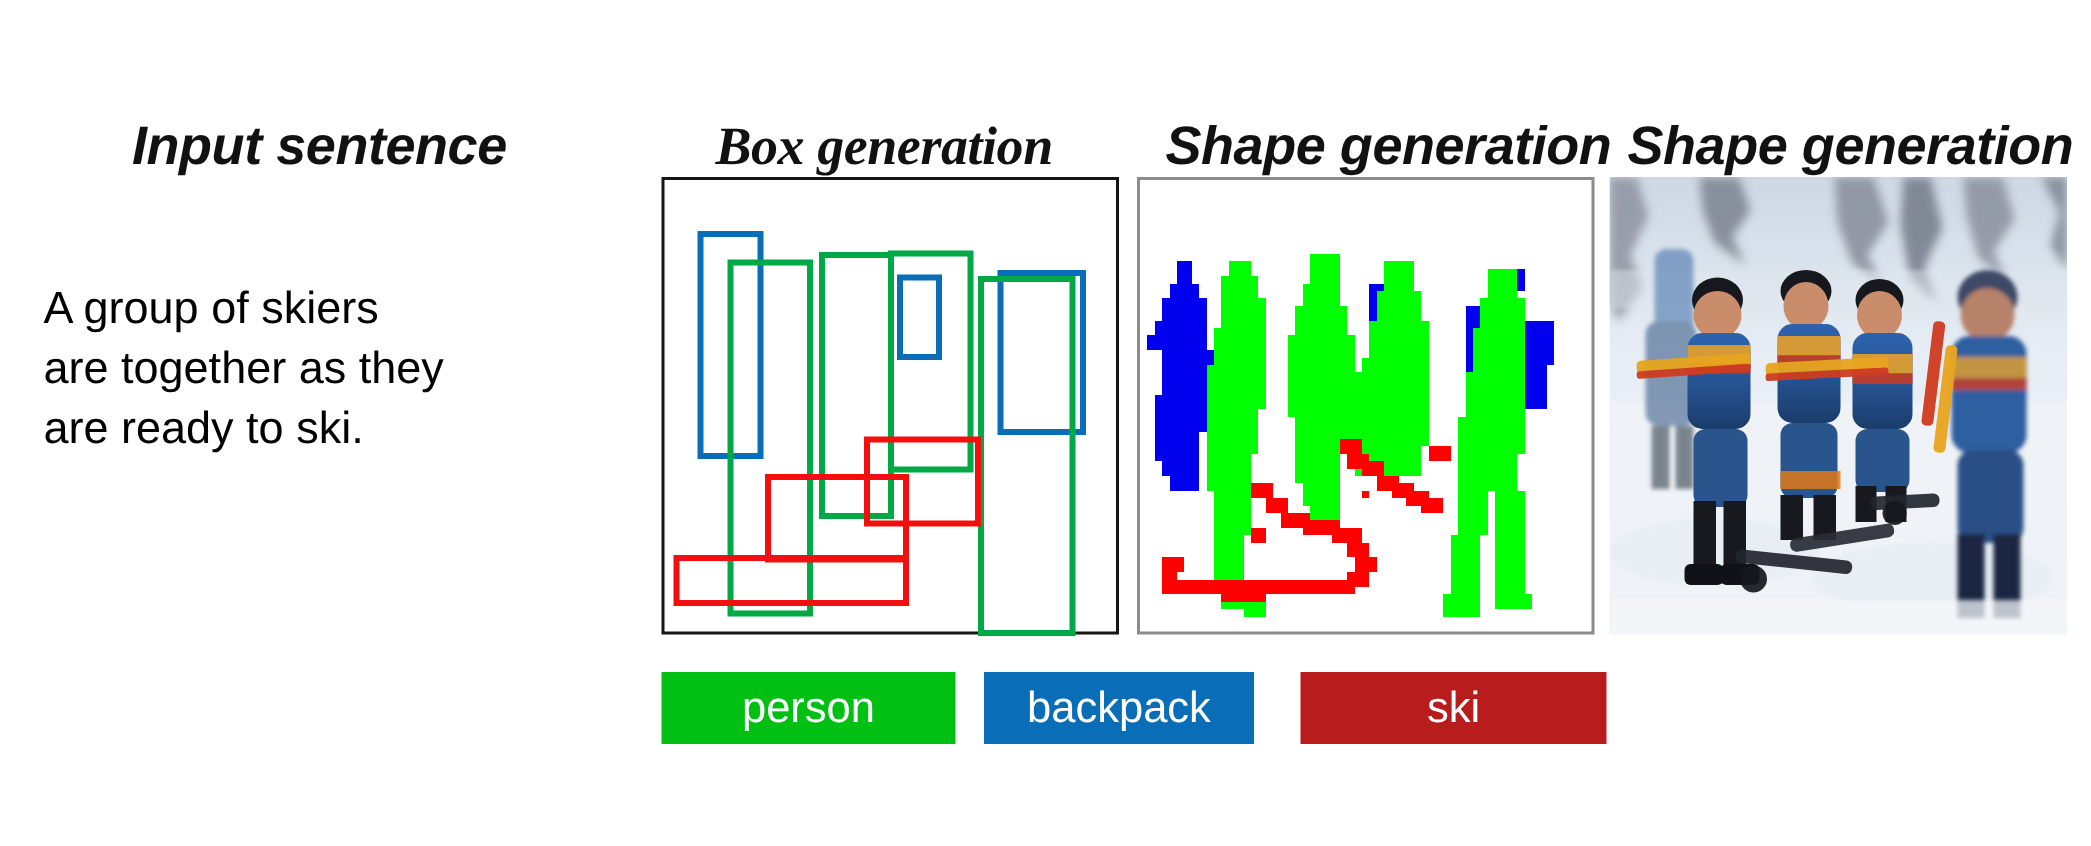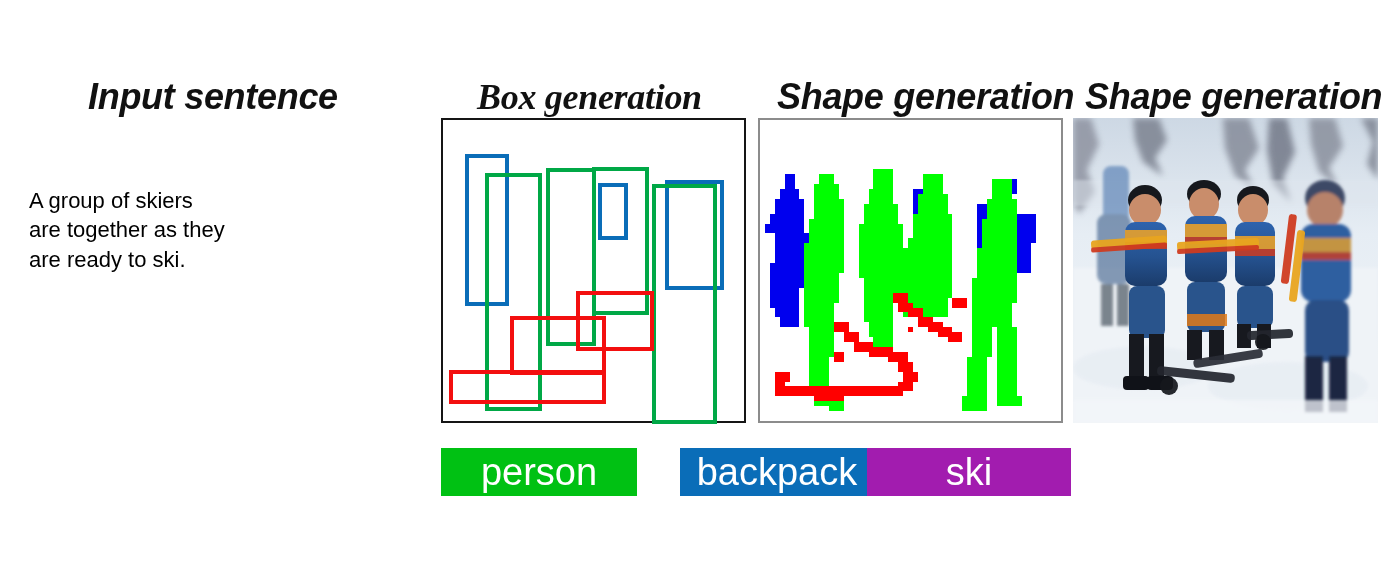--- a/index.html
+++ b/index.html
@@ -28,21 +28,21 @@
   #hdr-input    { left: 88px;   top: 76px; }
   #hdr-box      { left: 477px;  top: 76px; font-family: Liberation Serif, serif; }
   #hdr-shape    { left: 777px;  top: 76px; }
   #hdr-image    { left: 1085px; top: 76px; }
 
   
   #sentence {
     position: absolute;
     left: 29px; top: 186px;
     width: 400px;
-    font-size: 22px;
+    font-size: 30px;
     line-height: 1.33;
     color: #000000;
     white-space: pre-line;
   }
 
   
   .panel {
     position: absolute;
     top: 118px;
     width: 305px; height: 305px;
@@ -66,25 +66,25 @@
 
   
   .legend-chip {
     position: absolute;
     top: 448px;
     height: 48px;
     display: flex;
     align-items: center;
     justify-content: center;
     color: #ffffff;
-    font-size: 38px;
+    font-size: 29px;
     line-height: 1;
   }
   #chip-0 { left: 441px; width: 196px; }
-  #chip-1 { left: 680px; width: 194px; }
+  #chip-1 { left: 656px; width: 180px; }
   #chip-2 { left: 867px; width: 204px; }
 
   
   #img-canvas {
     position: absolute;
     inset: 0;
     background: #e9eef3;
   }
 </style>
 </head>
@@ -327,15 +327,15 @@
     <rect x="0" y="282" width="305" height="23" fill="#f4f7fa" opacity="0.75" filter="url(#soft)"></rect>
   </svg>
 </div>
 
 <div id="chip-0" class="legend-chip" style="background: rgb(0, 193, 19); color: rgb(255, 255, 255);">
   <span>person</span>
 </div>
 <div id="chip-1" class="legend-chip" style="background: rgb(10, 109, 184); color: rgb(255, 255, 255);">
   <span>backpack</span>
 </div>
-<div id="chip-2" class="legend-chip" style="background: #a21caf; color: rgb(255, 255, 255);">
+<div id="chip-2" class="legend-chip" style="background: #b91c1c; color: rgb(255, 255, 255);">
   <span>ski</span>
 </div>
 
 </body></html>

